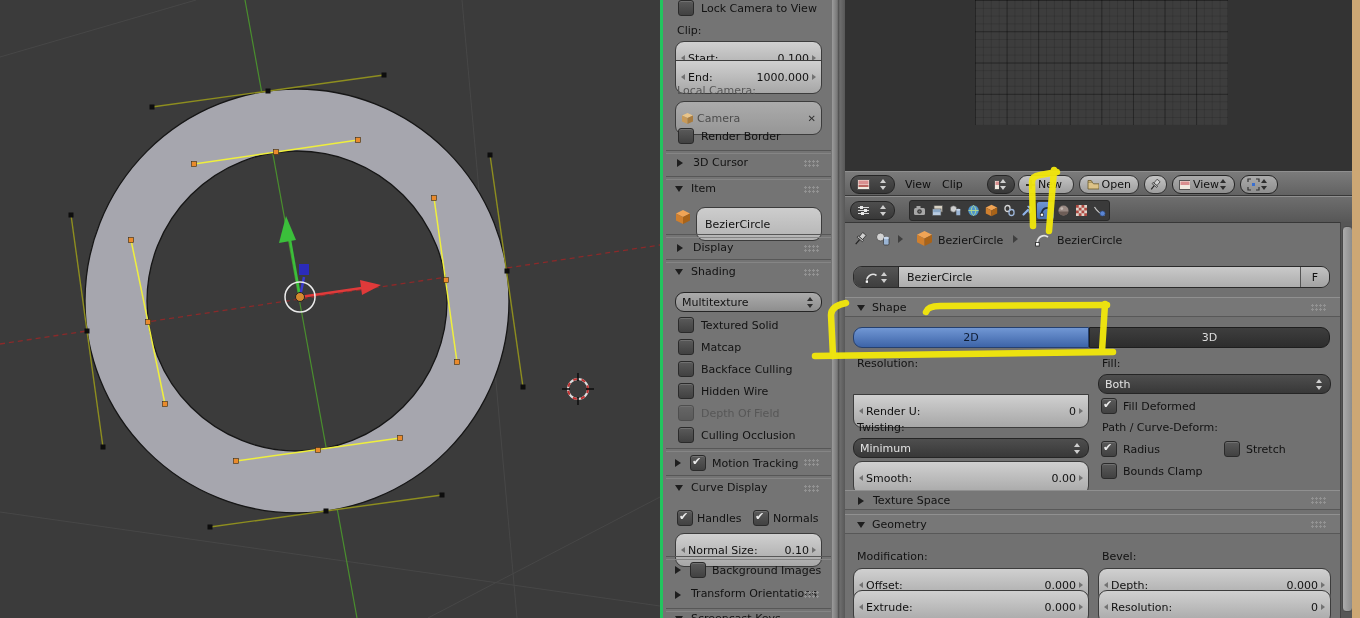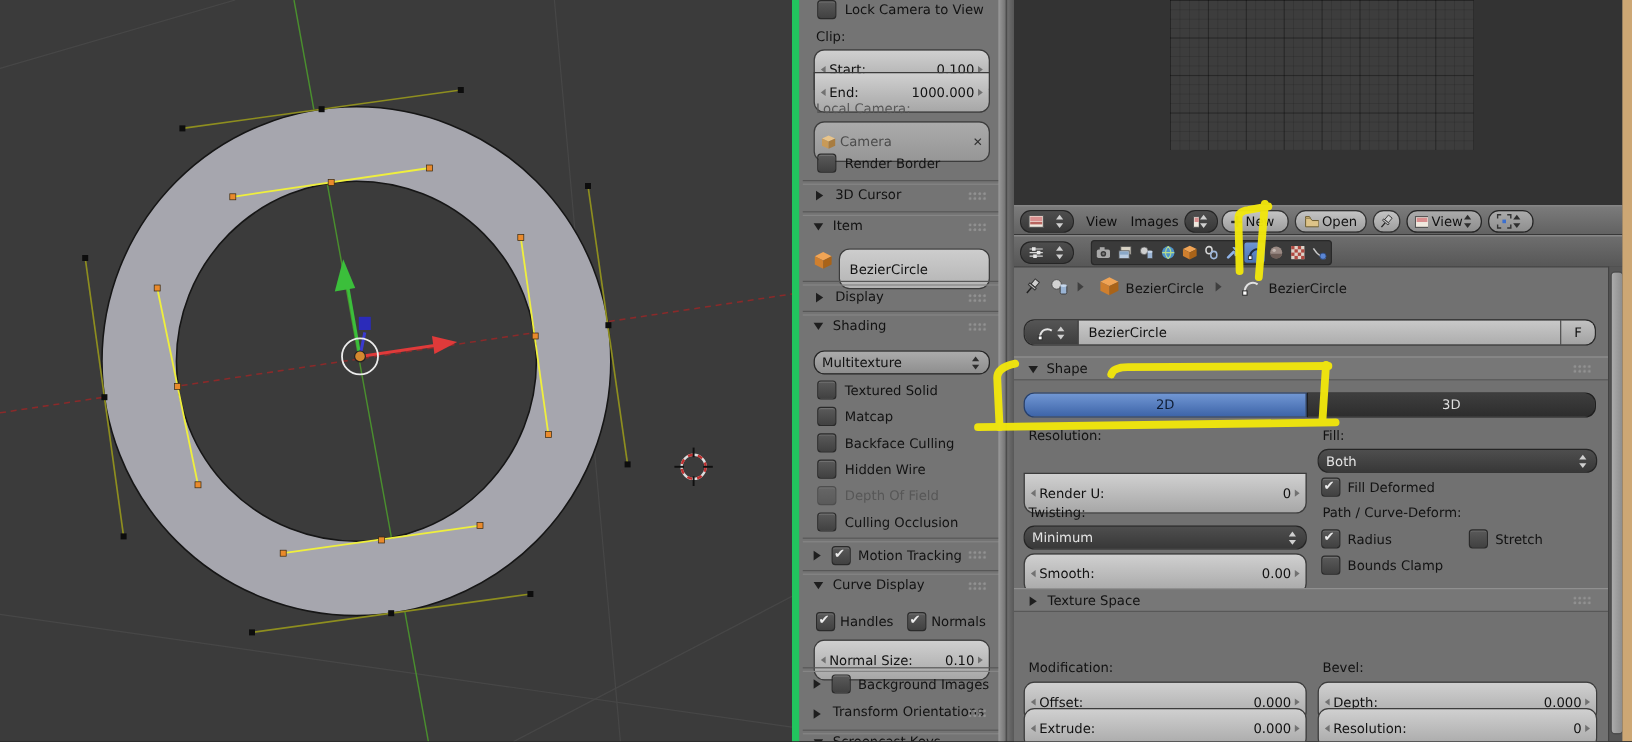--- a/index.html
+++ b/index.html
@@ -40,21 +40,21 @@
   .updown.d::before{border-bottom-color:#2e2e2e;}
   .updown.d::after{border-top-color:#2e2e2e;}
   
   .tri-r{position:absolute;width:0;height:0;border-top:4px solid transparent;border-bottom:4px solid transparent;border-left:6px solid #1e1e1e;}
   .tri-d{position:absolute;width:0;height:0;border-left:4px solid transparent;border-right:4px solid transparent;border-top:6px solid #1e1e1e;}
   
   .grip{position:absolute;width:15px;height:7px;
         background-image:radial-gradient(circle at 1.5px 1.5px,#929292 1px,transparent 1.4px);
         background-size:4px 4px;}
   
-  #npanel{left:660px;top:0;width:171px;height:618px;background:#747474;border-left:6px solid #22c55e;}
+  #npanel{left:660px;top:0;width:171px;height:618px;background:#747474;border-left:3px solid #22c55e;}
   #splitter{left:832px;top:0;width:13px;height:618px;
             background:linear-gradient(90deg,#9b9b9b,#787878 40%,#4c4c4c 52%,#6e6e6e 60%,#585858);}
   #right{left:845px;top:0;width:507px;height:618px;background:#717171;}
   #imgview{left:0;top:0;width:507px;height:171px;background:#333;}
   #imggrid{left:130px;top:0;width:253px;height:125px;background:#3d3d3d;
      background-image:
        linear-gradient(rgba(0,0,0,.30) 1px,transparent 1px),
        linear-gradient(90deg,rgba(0,0,0,.30) 1px,transparent 1px),
        linear-gradient(rgba(0,0,0,.12) 1px,transparent 1px),
        linear-gradient(90deg,rgba(0,0,0,.12) 1px,transparent 1px);
@@ -291,21 +291,21 @@
       <div class="dd" style="left:5px;top:3px;width:45px;height:19px">
         <svg width="13" height="11">
             <rect x="0.5" y="0.5" width="12" height="10" fill="#efe9df" stroke="#555"></rect>
             <rect x="1.5" y="1.5" width="10" height="4" fill="#d98f8f"></rect>
             <rect x="1.5" y="6" width="10" height="2" fill="#b8655f"></rect>
           </svg>
         <span style="flex:1"></span>
           <span class="updown"></span>
       </div>
       <span class="menu" style="left:60px;top:6px">View</span>
-      <span class="menu" style="left:97px;top:6px">Images</span>
+      <span class="menu" style="left:97px;top:6px">Clip</span>
       <div class="dd" style="left:142px;top:3px;width:28px;height:19px">
         <svg width="11" height="10">
             <rect x="0.5" y="0.5" width="10" height="9" fill="#efe9df" stroke="#555"></rect>
             <rect x="1.5" y="1.5" width="8" height="3.5" fill="#d98f8f"></rect>
           </svg>
         <span class="updown"></span>
       </div>
       <div class="btn" style="left:173px;top:3px;width:56px;height:19px">
         <span class="plus-icon"></span>
         <span>New</span>
@@ -539,20 +539,25 @@
       </div>
       <span class="cb" style="left:256px;top:240px"></span>
       <span class="lbl" style="left:278px;top:242px">Bounds Clamp</span>
 
       <div class="psec" style="top:267px">
         <span class="tri-r" style="left:13px;top:6px"></span>
         <span class="lbl" style="left:28px;top:3px">Texture Space</span>
         <span class="grip" style="left:466px;top:6px"></span>
       </div>
 
+      <div class="psec" style="top:291px">
+        <span class="tri-d" style="left:12px;top:7px"></span>
+        <span class="lbl" style="left:27px;top:3px">Geometry</span>
+        <span class="grip" style="left:466px;top:6px"></span>
+      </div>
 
       <span class="lbl" style="left:12px;top:327px">Modification:</span>
       <span class="lbl" style="left:257px;top:327px">Bevel:</span>
 
       <div class="num r-all" style="left:8px;top:345px;width:236px;height:19px">
         <span class="sarr-l"></span>
         <span class="nl">Offset:</span>
         <span class="nv">0.000</span>
         <span class="sarr-r"></span>
       </div>

